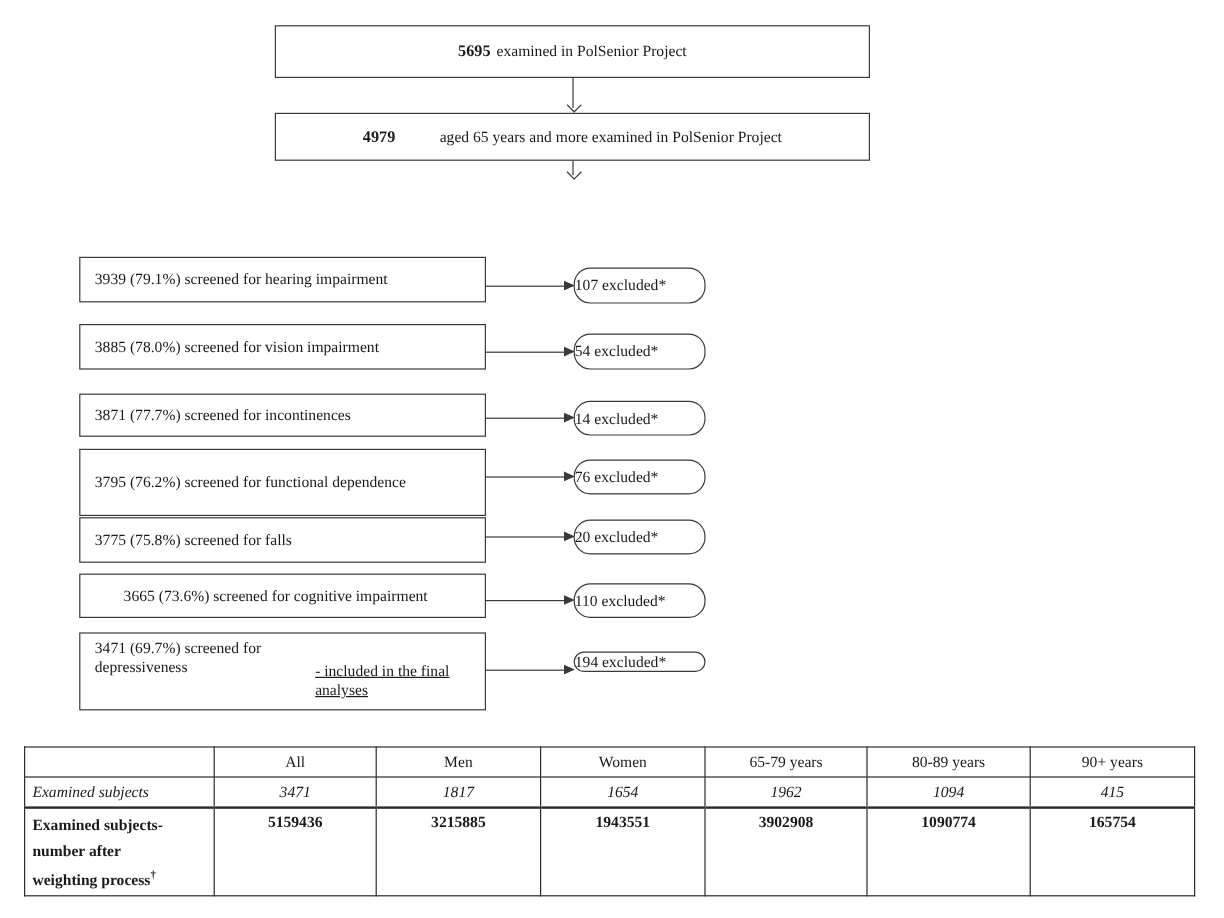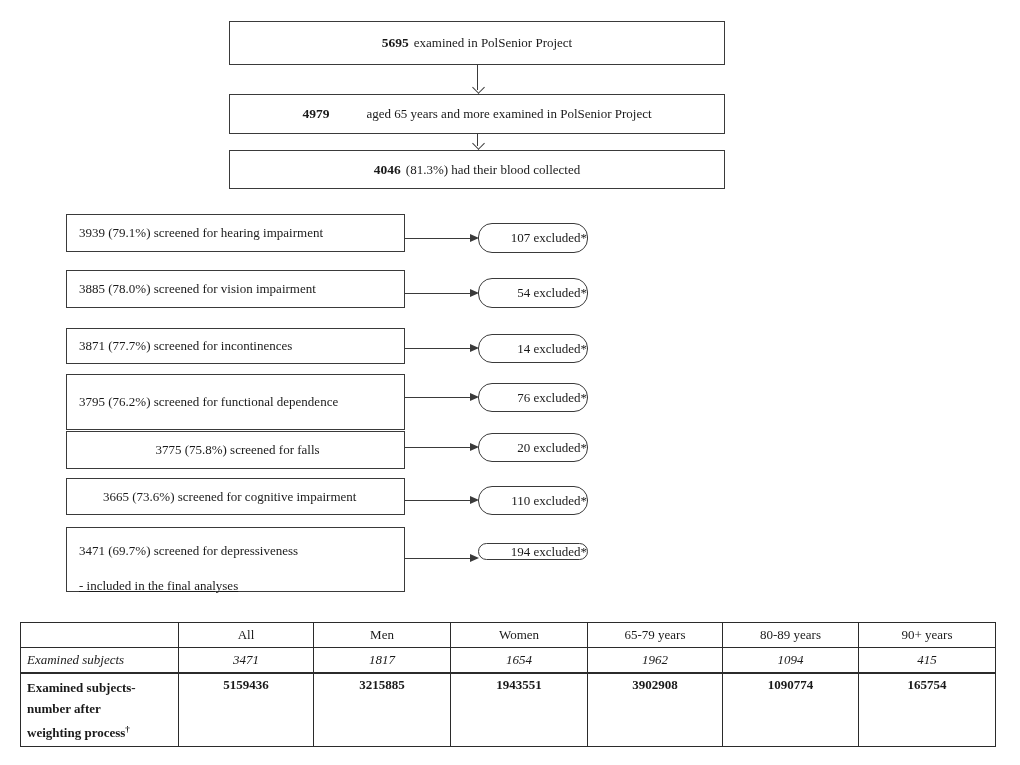--- a/index.html
+++ b/index.html
@@ -25,29 +25,28 @@
     text-align:center;
   }
   .num { font-weight:bold; margin-right:5px; font-size:13.5px; }
   
   .sbox {
     left:66px; width:339px;
     display:flex; align-items:center;
     padding:0 8px 0 12px;
   }
   .sbox.multi {
-    flex-direction:column; align-items:flex-start; justify-content:flex-start;
-    padding-top:15px;
-    text-align:center;
+    flex-direction:row; align-items:flex-start; justify-content:flex-start;
+    padding-top:4px;
   }
   .note { text-decoration:underline; margin-top:19px; }
   
   .ebox {
     left:478px; width:110px;
-    display:flex; align-items:center; justify-content:flex-end;
+    display:flex; align-items:center; justify-content:flex-start;
     text-align:center;
     border-radius:14px;
   }
   
   .varrow {
     position:absolute; left:477px; width:0;
     border-left:1px solid #3a3a3a;
   }
   .varrow::after {
     content:""; position:absolute;
@@ -104,24 +103,20 @@
     <span>examined in PolSenior Project</span>
   </div>
   <div class="varrow" style="top:65px; height:25px;"></div>
 
   <div class="box tbox" style="top:94px; height:40px;gap:32px;">
     <span class="num">4979</span>
     <span>aged 65 years and more examined in PolSenior Project</span>
   </div>
   <div class="varrow" style="top:134px; height:12px;"></div>
 
-  <div class="box tbox" style="top:150px; height:39px;">
-    <span class="num">4046</span>
-    <span>(81.3%) had their blood collected</span>
-  </div>
 
   <div class="box sbox" style="top:214px; height:38px;">
     <span>3939 (79.1%) screened for hearing impairment</span>
   </div>
   <div class="harrow" style="top:238px;"></div>
   <div class="box ebox" style="top:223px; height:30px;">
     <span>107 excluded*</span>
   </div>
 
   <div class="box sbox" style="top:270px; height:38px;">
@@ -141,21 +136,21 @@
   </div>
 
   <div class="box sbox" style="top:374px; height:56px;">
     <span>3795 (76.2%) screened for functional dependence</span>
   </div>
   <div class="harrow" style="top:397px;"></div>
   <div class="box ebox" style="top:383px; height:29px;">
     <span>76 excluded*</span>
   </div>
 
-  <div class="box sbox" style="top:431px; height:38px;justify-content:center;">
+  <div class="box sbox" style="top:431px; height:38px;">
     <span>3775 (75.8%) screened for falls</span>
   </div>
   <div class="harrow" style="top:447px;"></div>
   <div class="box ebox" style="top:433px; height:29px;">
     <span>20 excluded*</span>
   </div>
 
   <div class="box sbox" style="top:478px; height:37px;padding-left:36px;">
     <span>3665 (73.6%) screened for cognitive impairment</span>
   </div>

